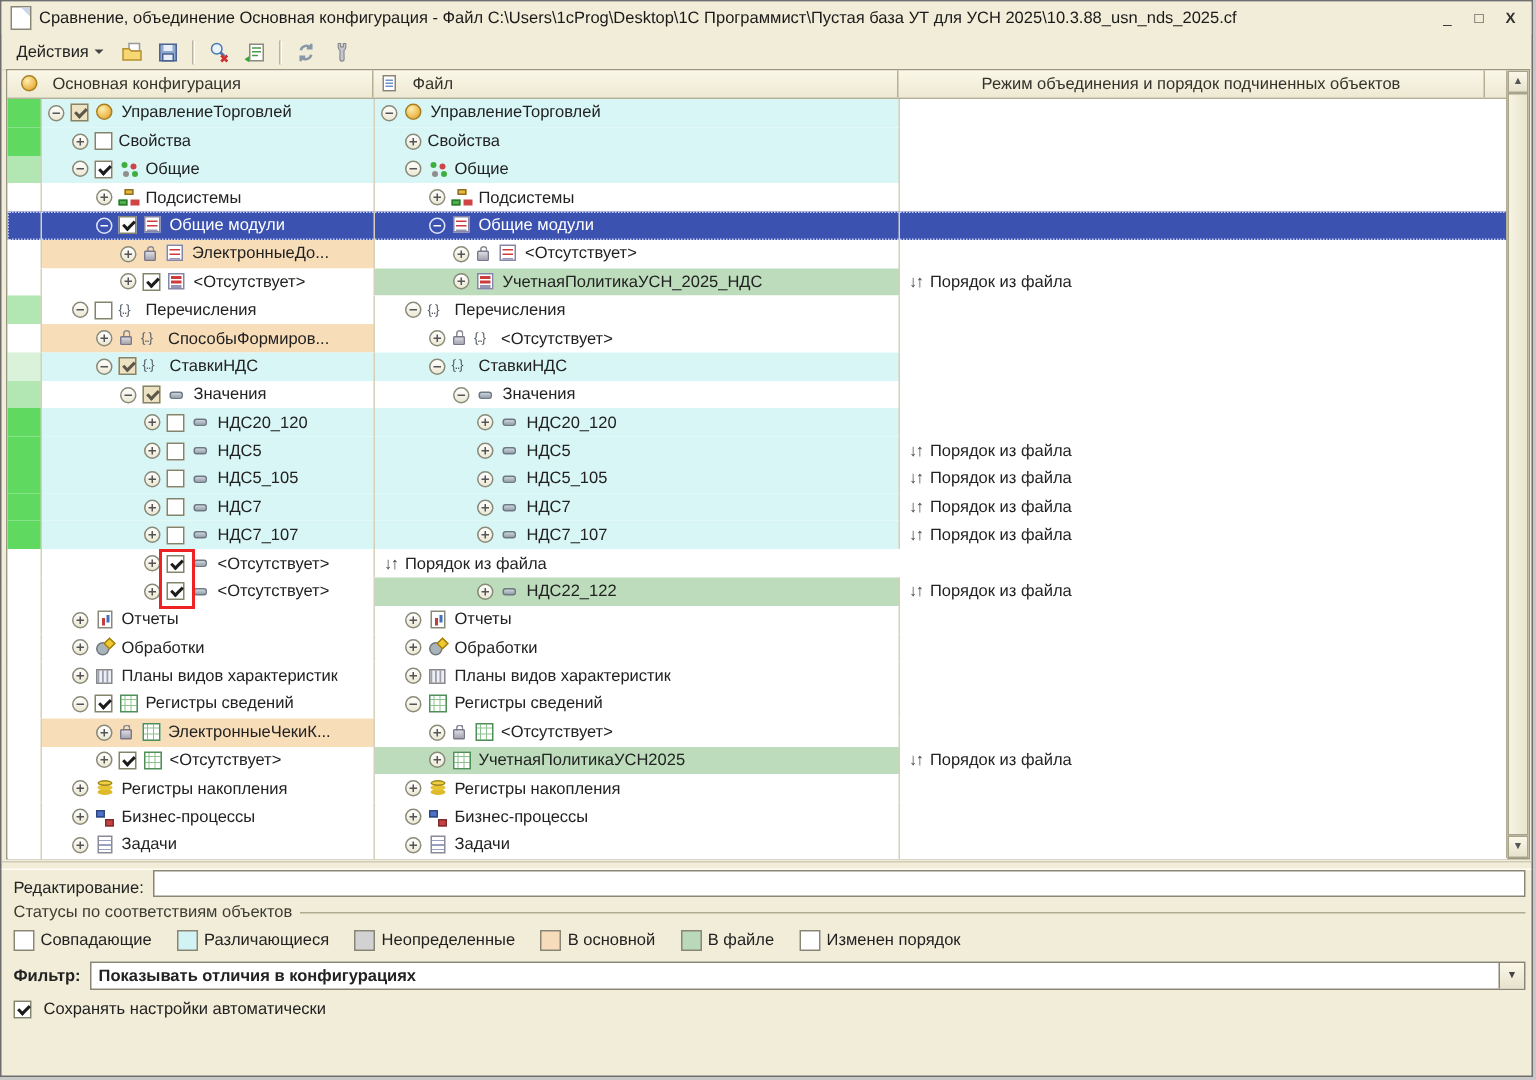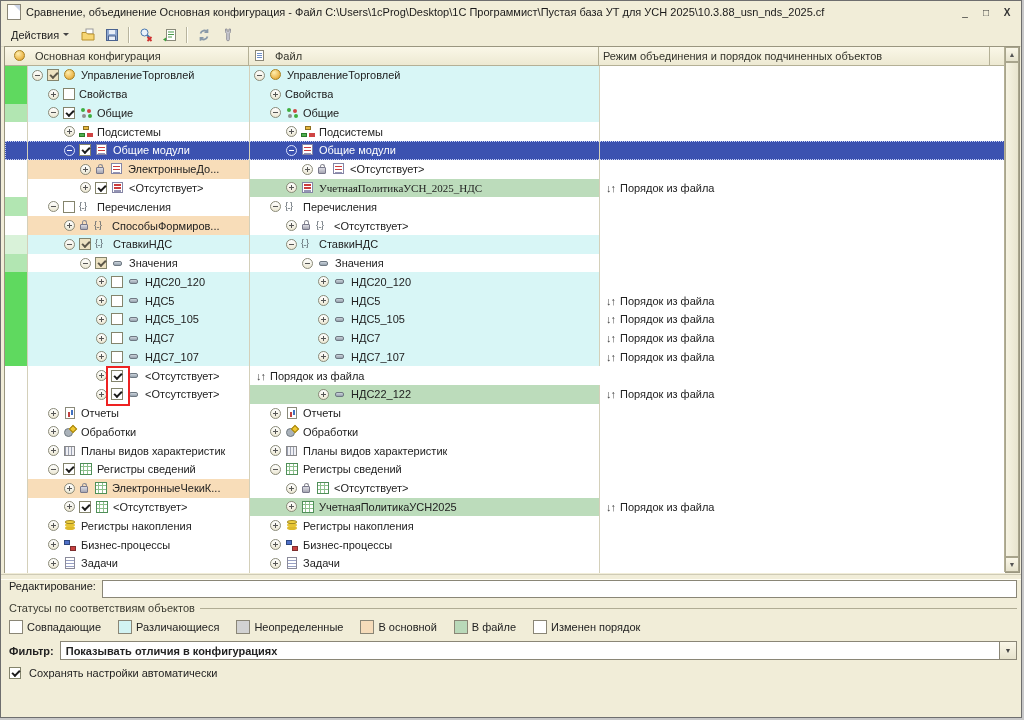--- a/index.html
+++ b/index.html
@@ -17,21 +17,21 @@
   .tb-btn{display:flex;align-items:center;gap:4px;padding:2px 5px;border:1px solid transparent;border-radius:2px;}
   .tb-caret{width:0;height:0;border:3px solid transparent;border-top-color:#444;margin-top:3px;}
   .tb-ico{width:20px;height:19px;display:flex;align-items:center;justify-content:center;border:1px solid transparent;border-radius:2px;}
   .tb-sep{width:1px;height:16px;background:#b8b49e;border-right:1px solid #fffef4;margin:0 3px;}
   
   .grid{position:absolute;left:3px;top:45px;width:1016px;height:527px;background:#fff;border:1px solid #9a9680;box-sizing:border-box;}
   .ghead{display:flex;height:18px;background:linear-gradient(#FAF7E8,#EDE9D2);border-bottom:1px solid #b4b096;}
   .ghcell{display:flex;align-items:center;gap:4px;padding:0 4px;border-right:1px solid #b4b096;box-sizing:border-box;color:#33332b;overflow:hidden;white-space:nowrap;}
   .gh1{width:244px;padding-left:8px;}
   .gh2{width:350px;}
-  .gh3{width:391px;}
+  .gh3{width:391px;justify-content:center;}
   .gh-sb{width:15px;border-right:none;padding:0;}
   .tree-body{position:relative;width:1000px;height:507px;overflow:hidden;}
   .trow{display:flex;height:18.77px;align-items:stretch;}
   .strip{width:22px;flex:none;border-right:1px solid #d4d0ba;background:#fff;}
   .s-bright{background:#5FD95F;}
   .s-light{background:#B2E6B2;}
   .s-pale{background:#D9F2D9;}
   .cell{display:flex;align-items:center;box-sizing:border-box;border-right:1px solid #d4d0ba;overflow:hidden;white-space:nowrap;background:#fff;}
   .cell.main{width:222px;flex:none;}
   .cell.file{width:350px;flex:none;}
@@ -81,21 +81,21 @@
   .i-file::before{content:"";position:absolute;left:2px;top:1px;width:9px;height:11px;background:#fff;border:1px solid #8a8676;box-sizing:border-box;}
   .i-file::after{content:"";position:absolute;left:4px;top:3.5px;width:5px;height:1px;background:#7090c8;box-shadow:0 2px 0 #7090c8,0 4px 0 #7090c8;}
   .ordarr{color:#444;letter-spacing:-1px;}
   .red-annot{position:absolute;border:2px solid #e22;pointer-events:none;}
   
   .vscroll{position:absolute;right:0;top:0;width:15px;height:525px;background:#EFEBD6;border-left:1px solid #b4b096;box-sizing:border-box;display:flex;flex-direction:column;}
   .sb-btn{height:15px;background:linear-gradient(#FAF7E8,#E6E2CC);border:1px solid #a8a48c;display:flex;align-items:center;justify-content:center;font-size:7px;color:#555;box-sizing:border-box;}
   .sb-thumb{flex:1;background:linear-gradient(90deg,#F6F3E2,#E8E4CE);border:1px solid #a8a48c;box-sizing:border-box;}
   
   .splitter{position:absolute;left:0;top:573px;width:100%;height:4px;border-top:1px solid #cfcbb5;border-bottom:1px solid #fffef4;}
-  .row-edit{position:absolute;left:8px;top:579px;width:1008px;display:flex;align-items:flex-start;gap:6px;}
+  .row-edit{position:absolute;left:8px;top:579px;width:1008px;display:flex;align-items:flex-end;gap:6px;}
   .txt-input{flex:1;height:18px;background:#fff;border:1px solid #8a8676;box-sizing:border-box;padding:0 4px;font:inherit;}
   .statuses{position:absolute;left:8px;top:601px;width:1008px;}
   .grouphdr{display:flex;align-items:center;color:#3c3c32;}
   .grouphdr::after{content:"";flex:1;border-top:1px solid #b0ac94;margin-left:5px;}
   .legend{display:flex;align-items:center;gap:17px;margin-top:6px;}
   .leg-item{display:flex;align-items:center;gap:4px;}
   .swatch{width:14px;height:14px;border:1px solid #8a8676;box-sizing:border-box;flex:none;}
   .row-filter{position:absolute;left:8px;top:640px;width:1008px;display:flex;align-items:center;gap:6px;font-weight:bold;}
   .combo{flex:1;height:19px;background:#fff;border:1px solid #8a8676;box-sizing:border-box;display:flex;align-items:center;}
   .combo-val{flex:1;padding:0 5px;}
@@ -273,21 +273,21 @@
           <div class="cell mode"></div>
         </div>
         <div class="trow">
           <div class="strip s-none"></div>
           <div class="cell main bg-white" style="padding-left: 52px;">
             <span class="exp plus"></span>
             <span class="cb checked"></span>
             <span class="ti i-module"></span>
             <span class="lbl">&lt;Отсутствует&gt;</span>
           </div>
-          <div class="cell file bg-green" style="padding-left: 36px; font-family: Liberation Serif, serif;">
+          <div class="cell file bg-green" style="padding-left: 52px;">
             <span class="exp plus"></span>
             <span class="ti i-module"></span>
             <span class="lbl">УчетнаяПолитикаУСН_2025_НДС</span>
           </div>
           <div class="cell mode">
             <span class="ordarr">↓↑</span>
             <span>Порядок из файла</span>
           </div>
         </div>
         <div class="trow">

